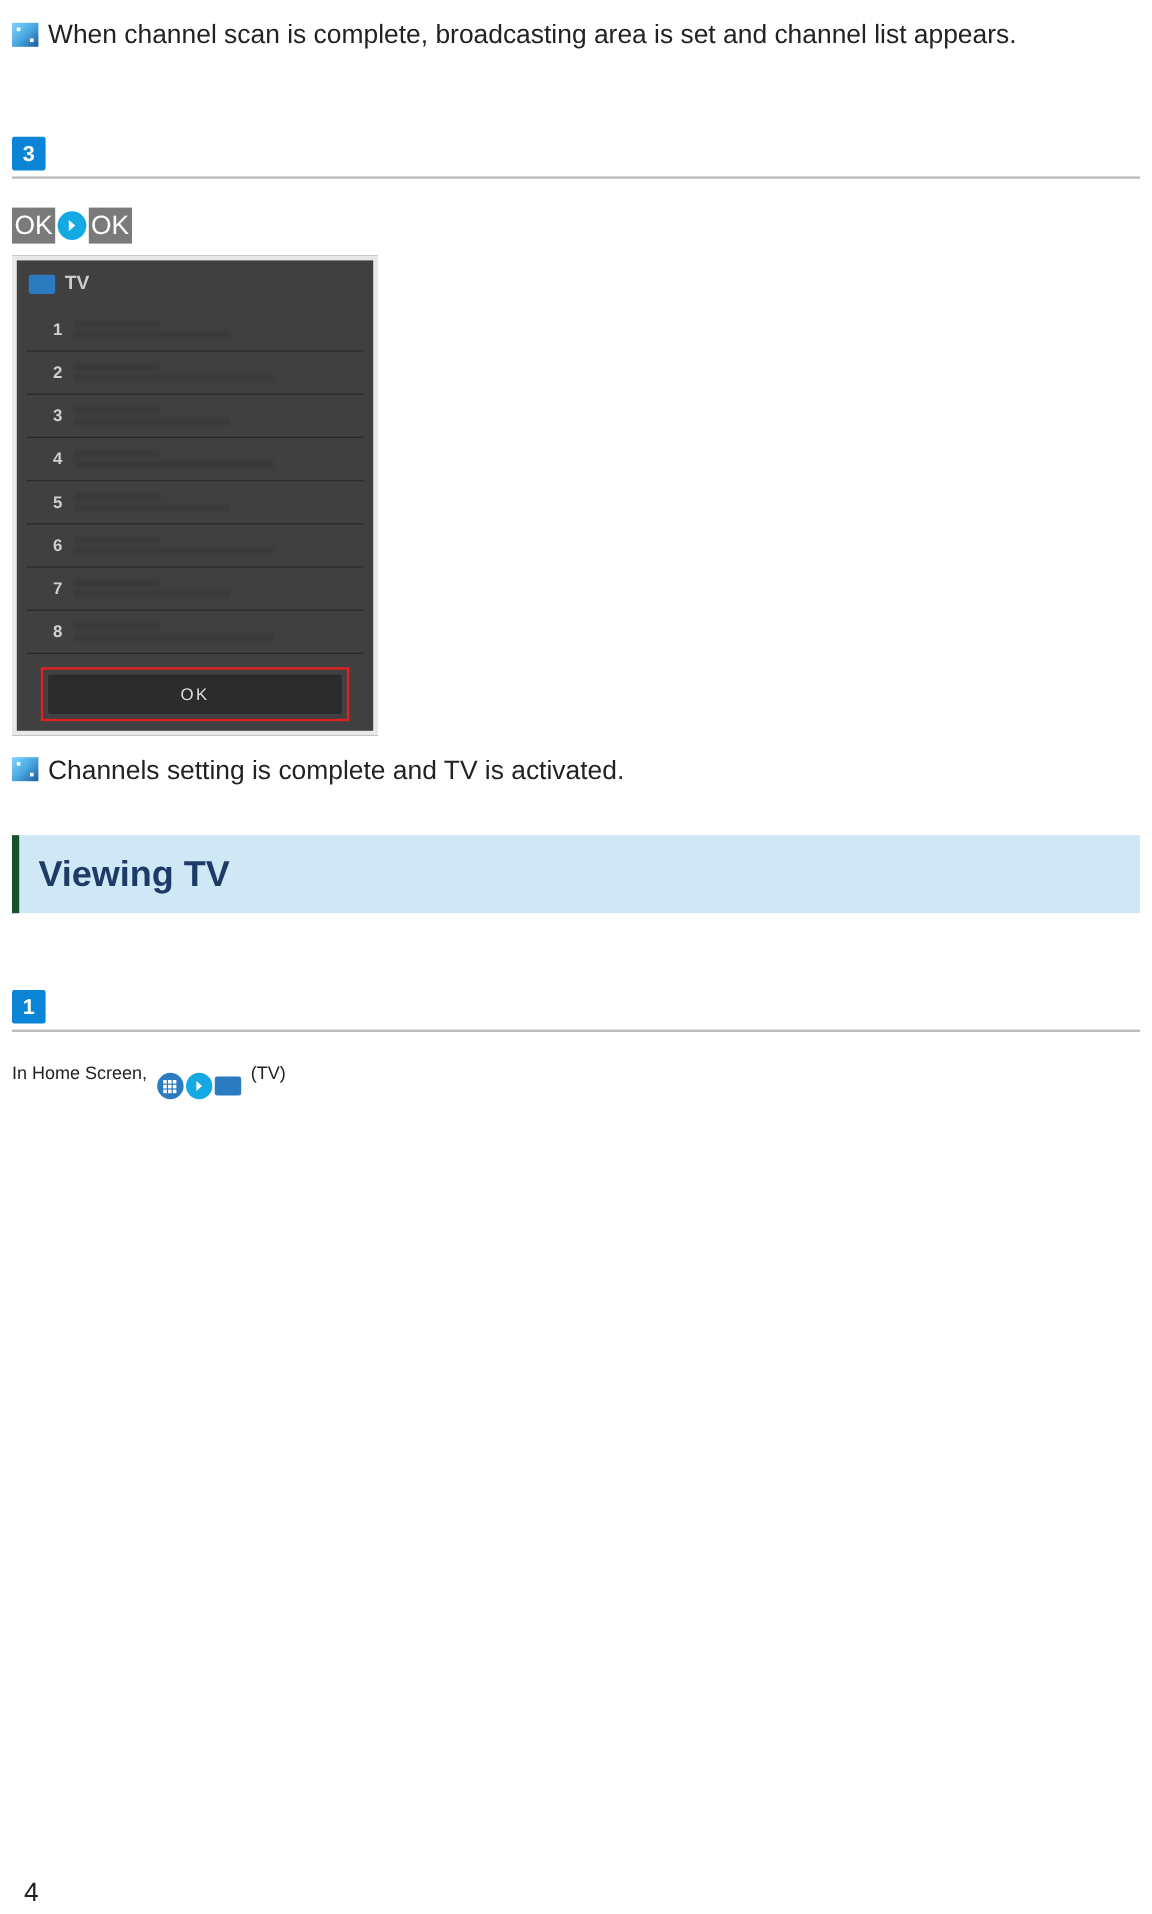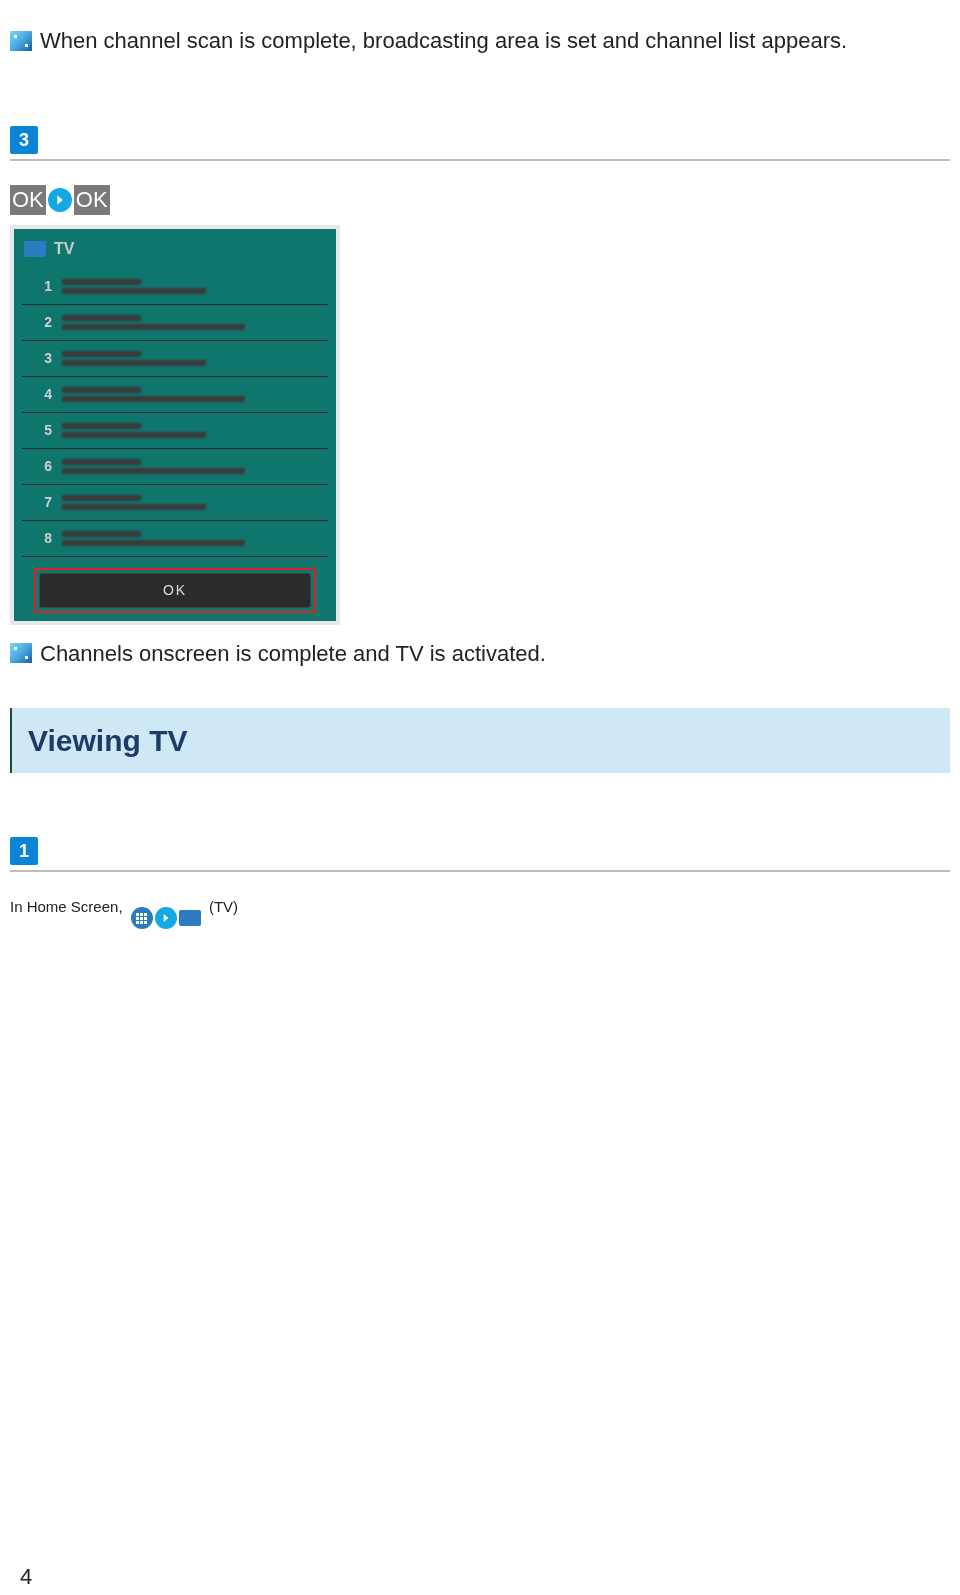--- a/index.html
+++ b/index.html
@@ -84,23 +84,23 @@
     align-items: center;
     justify-content: center;
   }
   .arrow-circle svg {
     width: 16px;
     height: 16px;
     fill: #fff;
   }
 
   .phone-shot {
-    width: 330px;
+    width: 305px;
     height: 400px;
-    background: #0f766e;
+    background: #404040;
     border: 4px solid #e8e8e8;
     position: relative;
     margin-bottom: 12px;
     overflow: hidden;
   }
   .phone-header {
     padding: 8px 10px;
     display: flex;
     align-items: center;
     gap: 8px;
@@ -172,21 +172,21 @@
   }
   .bullet-list li::before {
     content: "■";
     font-size: 10px;
     margin-right: 12px;
     vertical-align: 2px;
   }
 
   .section-heading {
     background: #cfe8f5;
-    border-left: 2px solid #14532d;
+    border-left: 6px solid #14532d;
     padding: 10px 16px;
     margin-bottom: 40px;
   }
   .section-heading h2 {
     font-size: 30px;
     font-weight: bold;
     color: #1e3b68;
   }
 
   .flow-icons {
@@ -221,21 +221,21 @@
 
   .step1-line{
     font-size:15px;
   }
   .page-wrap{
     position:relative;
     height:1595px;
   }
   .inner-content{
     position:absolute;
-    top:16px;left:0;right:0;
+    top:4px;left:0;right:0;
   }
   .page-num-container{
     position:absolute;
     bottom:10px;
     left:10px;
   }
 </style>
 </head>
 <body>
 
@@ -325,21 +325,21 @@
             </div>
           </div>
         </div>
   <div class="phone-ok-wrap">
     <div class="phone-ok">OK</div>
   </div>
 </div>
 
 <div class="result-line">
   <span class="pixel-icon"></span>
-  <span>Channels onscreen is complete and TV is activated.</span>
+  <span>Channels setting is complete and TV is activated.</span>
 </div>
 
 
 <div class="section-heading">
   <h2>Viewing TV</h2>
 </div>
 
 <div class="step-marker" style="margin-top:60px">
   <span class="step-badge">1</span>
 </div>

